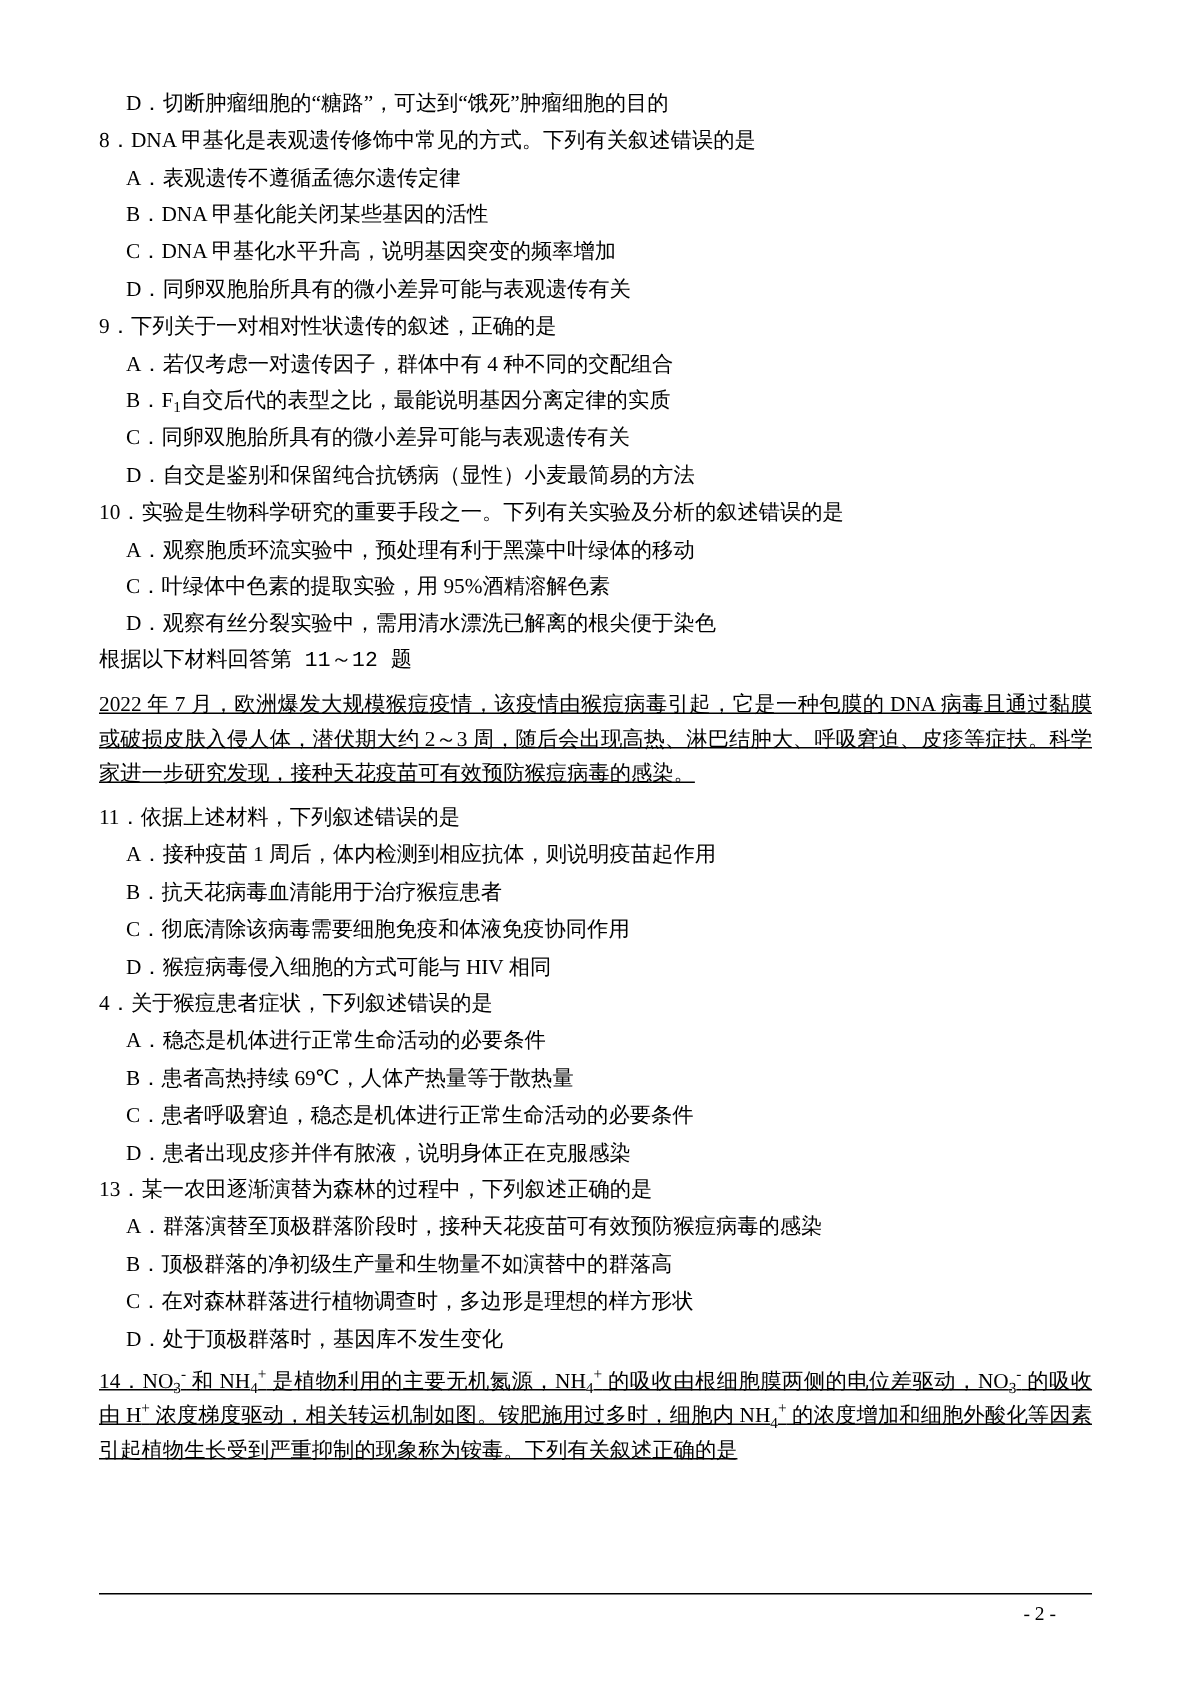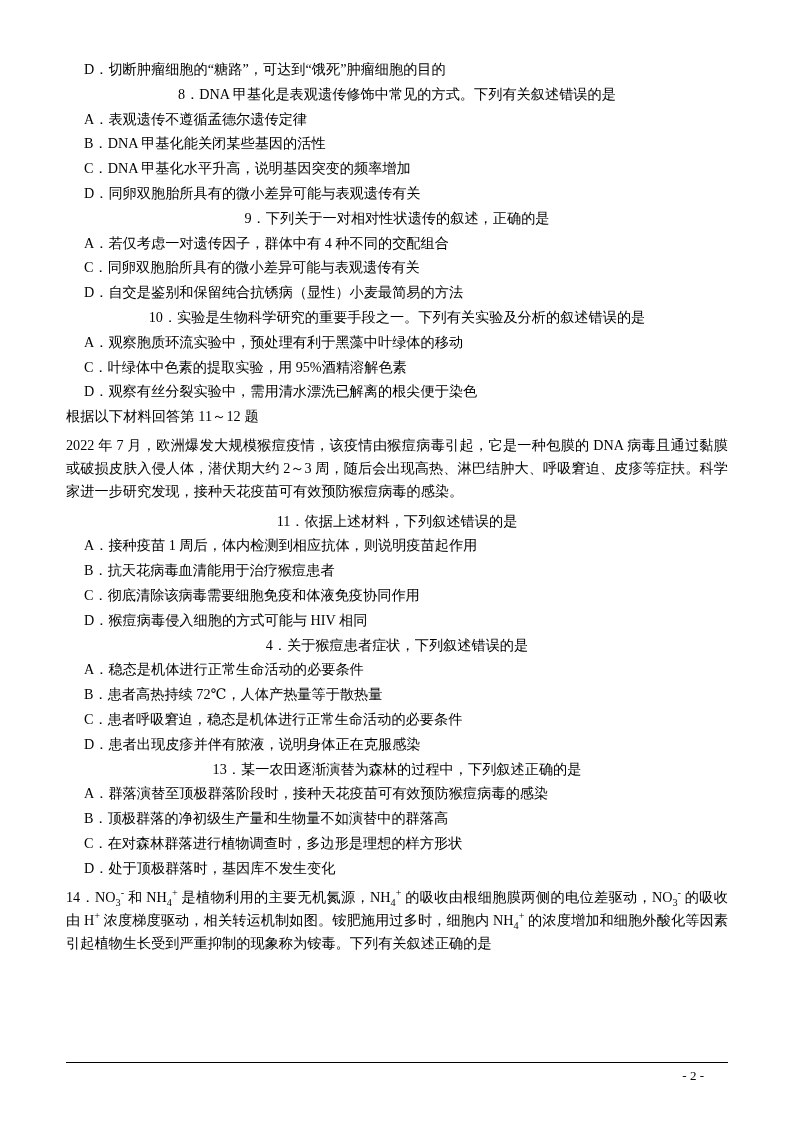--- a/index.html
+++ b/index.html
@@ -21,34 +21,35 @@
     padding: 62px 66px 0 66px;
   }
   .doc-body {
     font-size: 14.2px;
     line-height: 1.0;
   }
   .line {
     margin: 0 0 10.6px 0;
     white-space: pre-wrap;
     letter-spacing: 0.1px;
+    font-family: Liberation Mono, monospace;
   }
   .q-line {
     margin: 0 0 10.6px 0;
-    text-align: center;
   }
   .opt {
     margin: 0 0 10.6px 0;
     padding-left: 18px;
   }
   .para {
     margin: 0 0 10.6px 0;
     text-align: justify;
     line-height: 1.62;
     text-justify: inter-ideograph;
+    text-decoration: underline;
   }
   sub, sup {
     font-size: 0.72em;
     line-height: 0;
   }
   .footer {
     position: absolute;
     left: 66px;
     right: 66px;
     bottom: 38px;
@@ -68,36 +69,37 @@
 <div class="page">
   <div class="doc-body" id="doc-body">
       <div class="opt">D．切断肿瘤细胞的“糖路”，可达到“饿死”肿瘤细胞的目的</div>
       <div class="q-line">8．DNA 甲基化是表观遗传修饰中常见的方式。下列有关叙述错误的是</div>
       <div class="opt">A．表观遗传不遵循孟德尔遗传定律</div>
       <div class="opt">B．DNA 甲基化能关闭某些基因的活性</div>
       <div class="opt">C．DNA 甲基化水平升高，说明基因突变的频率增加</div>
       <div class="opt">D．同卵双胞胎所具有的微小差异可能与表观遗传有关</div>
       <div class="q-line">9．下列关于一对相对性状遗传的叙述，正确的是</div>
       <div class="opt">A．若仅考虑一对遗传因子，群体中有 4 种不同的交配组合</div>
+      <div class="opt">B．F<sub>1</sub>自交后代的表型之比，最能说明基因分离定律的实质</div>
       <div class="opt">C．同卵双胞胎所具有的微小差异可能与表观遗传有关</div>
       <div class="opt">D．自交是鉴别和保留纯合抗锈病（显性）小麦最简易的方法</div>
       <div class="q-line">10．实验是生物科学研究的重要手段之一。下列有关实验及分析的叙述错误的是</div>
       <div class="opt">A．观察胞质环流实验中，预处理有利于黑藻中叶绿体的移动</div>
       <div class="opt">C．叶绿体中色素的提取实验，用 95%酒精溶解色素</div>
       <div class="opt">D．观察有丝分裂实验中，需用清水漂洗已解离的根尖便于染色</div>
       <div class="line">根据以下材料回答第 11～12 题</div>
       <div class="para">2022 年 7 月，欧洲爆发大规模猴痘疫情，该疫情由猴痘病毒引起，它是一种包膜的 DNA 病毒且通过黏膜或破损皮肤入侵人体，潜伏期大约 2～3 周，随后会出现高热、淋巴结肿大、呼吸窘迫、皮疹等症扶。科学家进一步研究发现，接种天花疫苗可有效预防猴痘病毒的感染。</div>
       <div class="q-line">11．依据上述材料，下列叙述错误的是</div>
       <div class="opt">A．接种疫苗 1 周后，体内检测到相应抗体，则说明疫苗起作用</div>
       <div class="opt">B．抗天花病毒血清能用于治疗猴痘患者</div>
       <div class="opt">C．彻底清除该病毒需要细胞免疫和体液免疫协同作用</div>
       <div class="opt">D．猴痘病毒侵入细胞的方式可能与 HIV 相同</div>
       <div class="q-line">4．关于猴痘患者症状，下列叙述错误的是</div>
       <div class="opt">A．稳态是机体进行正常生命活动的必要条件</div>
-      <div class="opt">B．患者高热持续 72℃，人体产热量等于散热量</div>
+      <div class="opt">B．患者高热持续 69℃，人体产热量等于散热量</div>
       <div class="opt">C．患者呼吸窘迫，稳态是机体进行正常生命活动的必要条件</div>
       <div class="opt">D．患者出现皮疹并伴有脓液，说明身体正在克服感染</div>
       <div class="q-line">13．某一农田逐渐演替为森林的过程中，下列叙述正确的是</div>
       <div class="opt">A．群落演替至顶极群落阶段时，接种天花疫苗可有效预防猴痘病毒的感染</div>
       <div class="opt">B．顶极群落的净初级生产量和生物量不如演替中的群落高</div>
       <div class="opt">C．在对森林群落进行植物调查时，多边形是理想的样方形状</div>
       <div class="opt">D．处于顶极群落时，基因库不发生变化</div>
       <div class="para">14．NO<sub>3</sub><sup>-</sup> 和 NH<sub>4</sub><sup>+</sup> 是植物利用的主要无机氮源，NH<sub>4</sub><sup>+</sup> 的吸收由根细胞膜两侧的电位差驱动，NO<sub>3</sub><sup>-</sup> 的吸收由 H<sup>+</sup> 浓度梯度驱动，相关转运机制如图。铵肥施用过多时，细胞内 NH<sub>4</sub><sup>+</sup> 的浓度增加和细胞外酸化等因素引起植物生长受到严重抑制的现象称为铵毒。下列有关叙述正确的是</div>
     </div>
   <div class="footer">

